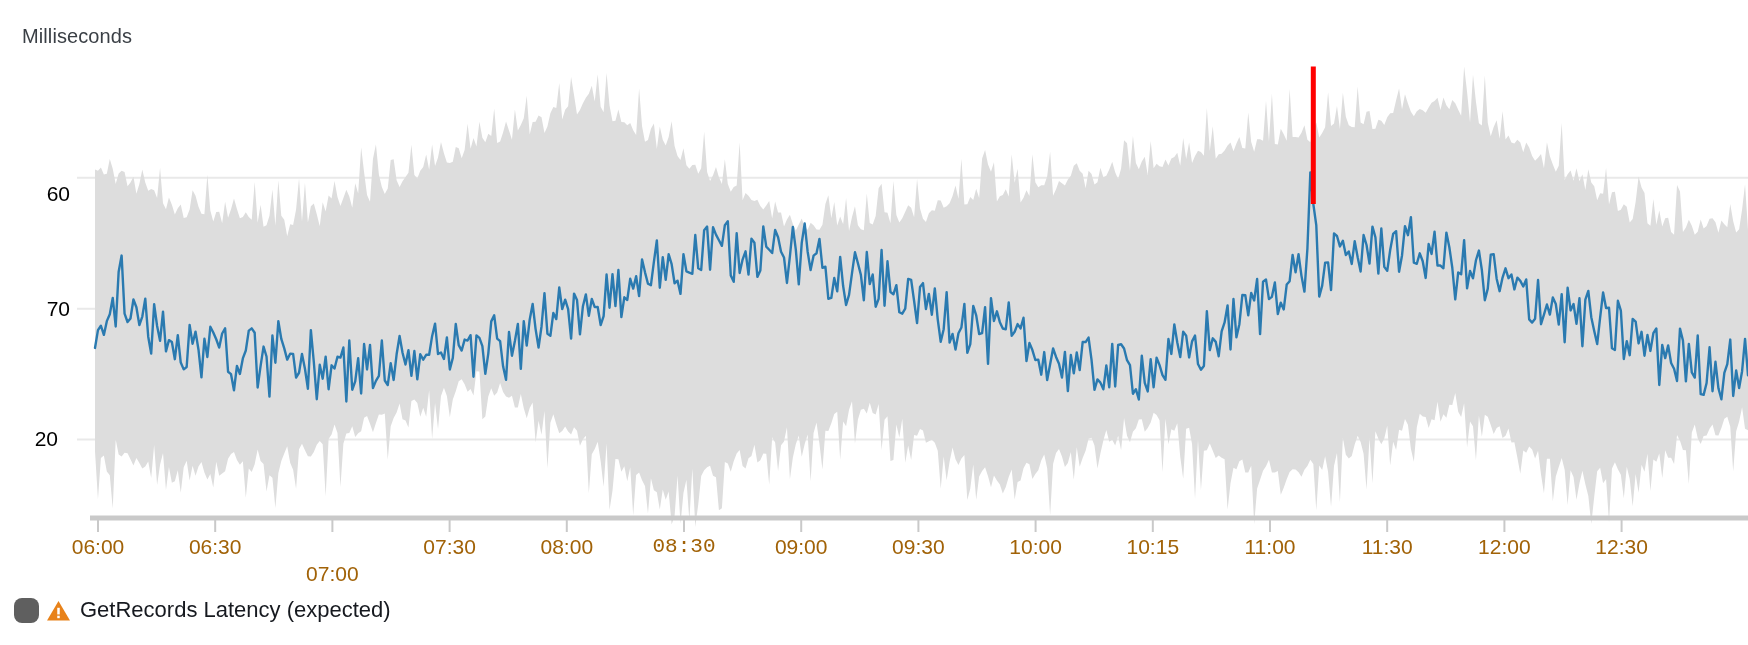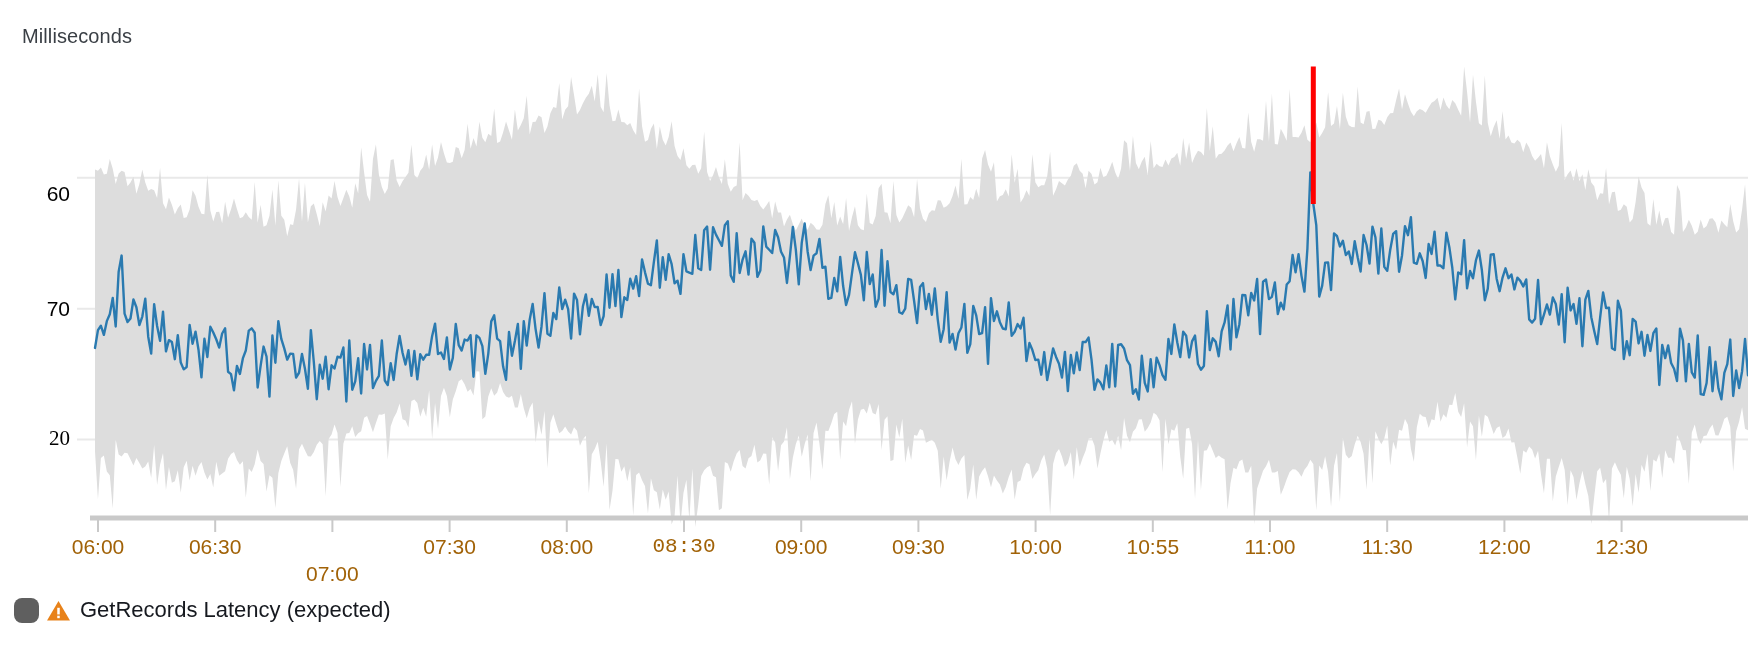--- a/index.html
+++ b/index.html
@@ -125,35 +125,35 @@
           <line x1="1035.6" x2="1035.6" y1="520" y2="532" stroke="#c9c9c9" stroke-width="2"></line>
           <line x1="1152.8" x2="1152.8" y1="520" y2="532" stroke="#c9c9c9" stroke-width="2"></line>
           <line x1="1270" x2="1270" y1="520" y2="532" stroke="#c9c9c9" stroke-width="2"></line>
           <line x1="1387.2" x2="1387.2" y1="520" y2="532" stroke="#c9c9c9" stroke-width="2"></line>
           <line x1="1504.4" x2="1504.4" y1="520" y2="532" stroke="#c9c9c9" stroke-width="2"></line>
           <line x1="1621.6000000000001" x2="1621.6000000000001" y1="520" y2="532" stroke="#c9c9c9" stroke-width="2"></line>
         </g>
     </svg>
 
     <div id="ytick-labels">
-        <div class="ytick-label" style="left: 14px; top: 428.486px; font-family: Liberation Serif, serif;">20</div>
+        <div class="ytick-label" style="left: 2px; top: 428.486px;">20</div>
         <div class="ytick-label" style="left: 14px; top: 297.629px;">70</div>
         <div class="ytick-label" style="left: 14px; top: 155px; margin-top: 28px;">60</div>
       </div>
     <div id="xtick-labels">
         <div class="xtick-label" style="left: 38px;">06:00</div>
         <div class="xtick-label" style="left: 155.2px;">06:30</div>
         <div class="xtick-label" style="left: 272.4px; margin-top: 27px;">07:00</div>
         <div class="xtick-label" style="left: 389.6px;">07:30</div>
         <div class="xtick-label" style="left: 506.8px;">08:00</div>
         <div class="xtick-label" style="left: 624px; font-family: Liberation Mono, monospace;">08:30</div>
         <div class="xtick-label" style="left: 741.2px;">09:00</div>
         <div class="xtick-label" style="left: 858.4px;">09:30</div>
         <div class="xtick-label" style="left: 975.6px;">10:00</div>
-        <div class="xtick-label" style="left: 1092.8px;">10:55</div>
+        <div class="xtick-label" style="left: 1092.8px;">10:15</div>
         <div class="xtick-label" style="left: 1210px;">11:00</div>
         <div class="xtick-label" style="left: 1327.2px;">11:30</div>
         <div class="xtick-label" style="left: 1444.4px;">12:00</div>
         <div class="xtick-label" style="left: 1561.6px;">12:30</div>
       </div>
   </div>
 
   <div id="legend">
       <div class="legend-item">
         <span class="legend-swatch" style="background: rgb(95, 95, 95);"></span>

